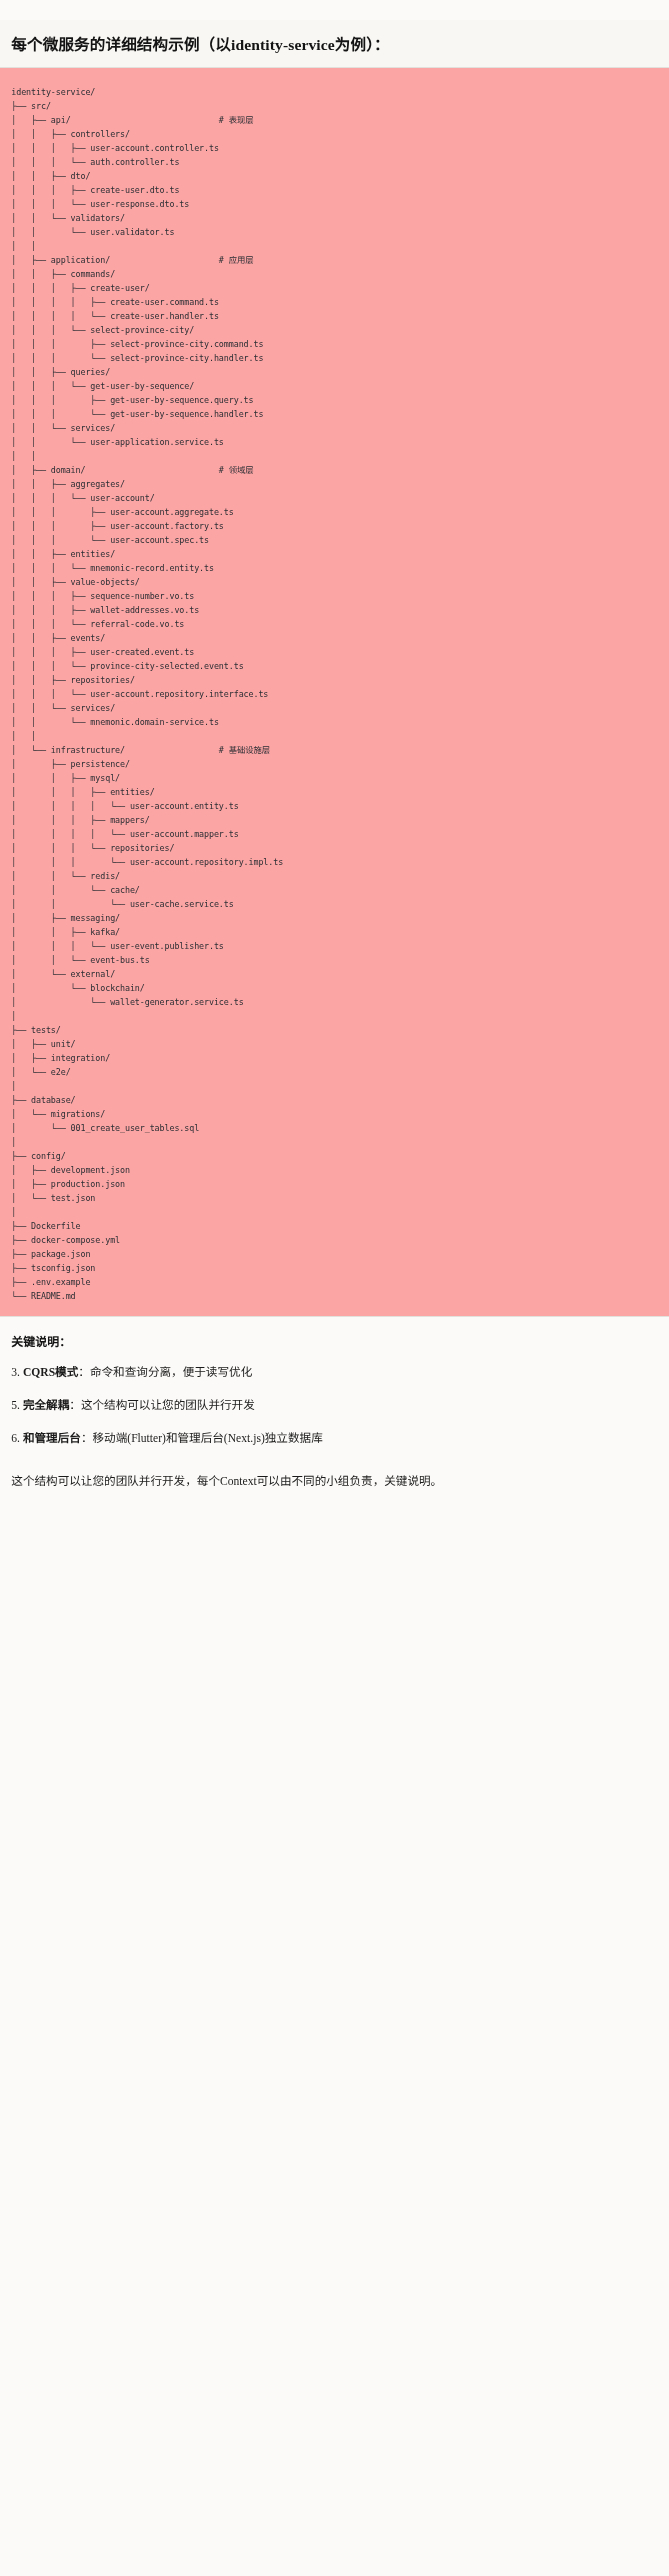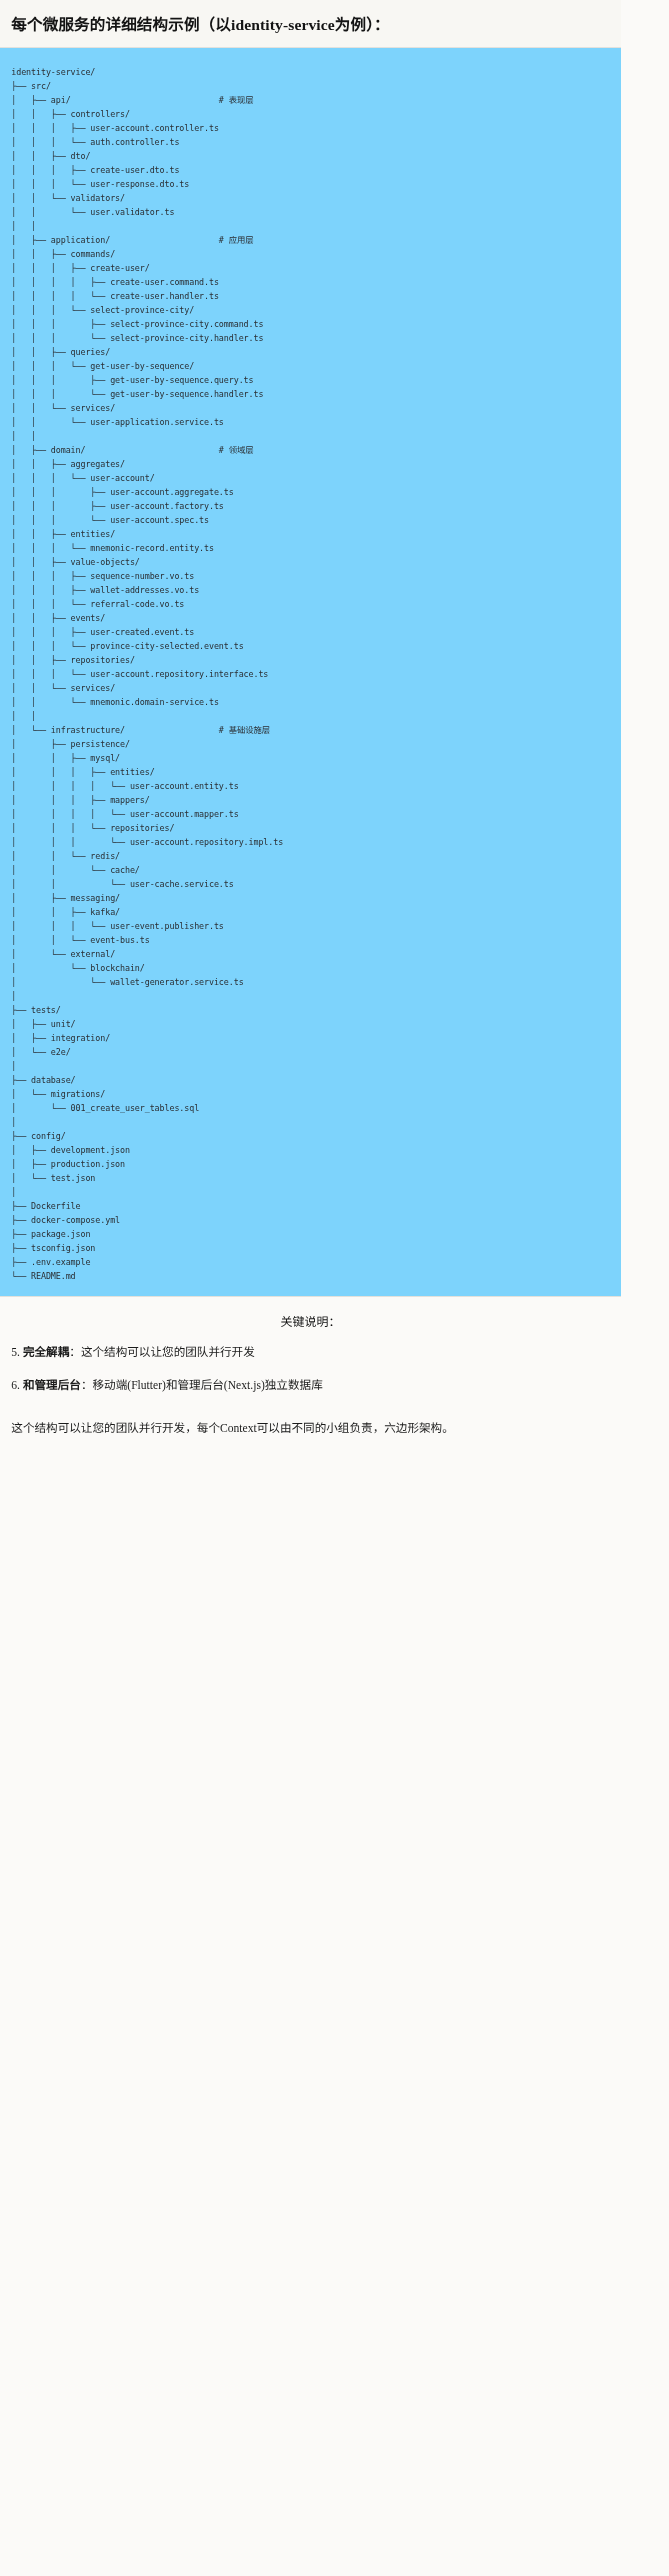--- a/index.html
+++ b/index.html
@@ -8,23 +8,24 @@
     padding: 0;
     background: #fbfaf8;
   }
   body {
     width: 669px;
     font-family: "Liberation Serif", "DejaVu Serif", serif;
     color: #1b1b1b;
     -webkit-font-smoothing: antialiased;
   }
   .page {
-    width: 621px;
+    width: 669px;
     box-sizing: border-box;
     background: #fbfaf8;
+    margin-top: 20px;
   }
 
   
   .doc-header {
     box-sizing: border-box;
     padding: 13.8px 11.3px 12.5px 11.3px;
     background: #f8f7f3;
     border-bottom: 0.6px solid #e3e1dc;
   }
   .doc-title {
@@ -34,21 +35,21 @@
     font-size: 15.6px;
     line-height: 1.35;
     letter-spacing: 0.1px;
     color: #141414;
   }
 
   
   .tree-block {
     box-sizing: border-box;
     padding: 16.3px 11.3px 13.8px 11.3px;
-    background: #7dd3fc;
+    background: #fca5a5;
   }
   .tree-pre {
     margin: 0;
     font-family: "DejaVu Sans Mono", "Liberation Mono", monospace;
     font-size: 8.4px;
     line-height: 14px;
     color: #2a2e33;
     white-space: pre;
     letter-spacing: -0.1px;
   }
@@ -61,24 +62,23 @@
   
   .keypoints {
     box-sizing: border-box;
     padding: 15px 11.3px 5px 11.3px;
     border-top: 0.6px solid #e3e1dc;
     background: #fbfaf8;
   }
   .kp-heading {
     margin: 0 0 13.8px 0;
     font-family: "Liberation Serif", "DejaVu Serif", serif;
-    font-weight: normal;
+    font-weight: bold;
     font-size: 12px;
     color: #141414;
-    text-align: center;
   }
   .kp-list {
     margin: 0;
     padding: 0;
     list-style: none;
   }
   .kp-item {
     font-family: "Liberation Serif", "DejaVu Serif", serif;
     font-size: 11.6px;
     line-height: 1.5;
@@ -120,21 +120,22 @@
     <h1 class="doc-title">每个微服务的详细结构示例（以identity-service为例）：</h1>
   </header>
 
   <section class="tree-block">
     <pre class="tree-pre"><code id="tree-code"><span class="tree-line">identity-service/</span><span class="tree-line">├── src/</span><span class="tree-line">│   ├── api/                              # 表现层</span><span class="tree-line">│   │   ├── controllers/</span><span class="tree-line">│   │   │   ├── user-account.controller.ts</span><span class="tree-line">│   │   │   └── auth.controller.ts</span><span class="tree-line">│   │   ├── dto/</span><span class="tree-line">│   │   │   ├── create-user.dto.ts</span><span class="tree-line">│   │   │   └── user-response.dto.ts</span><span class="tree-line">│   │   └── validators/</span><span class="tree-line">│   │       └── user.validator.ts</span><span class="tree-line">│   │</span><span class="tree-line">│   ├── application/                      # 应用层</span><span class="tree-line">│   │   ├── commands/</span><span class="tree-line">│   │   │   ├── create-user/</span><span class="tree-line">│   │   │   │   ├── create-user.command.ts</span><span class="tree-line">│   │   │   │   └── create-user.handler.ts</span><span class="tree-line">│   │   │   └── select-province-city/</span><span class="tree-line">│   │   │       ├── select-province-city.command.ts</span><span class="tree-line">│   │   │       └── select-province-city.handler.ts</span><span class="tree-line">│   │   ├── queries/</span><span class="tree-line">│   │   │   └── get-user-by-sequence/</span><span class="tree-line">│   │   │       ├── get-user-by-sequence.query.ts</span><span class="tree-line">│   │   │       └── get-user-by-sequence.handler.ts</span><span class="tree-line">│   │   └── services/</span><span class="tree-line">│   │       └── user-application.service.ts</span><span class="tree-line">│   │</span><span class="tree-line">│   ├── domain/                           # 领域层</span><span class="tree-line">│   │   ├── aggregates/</span><span class="tree-line">│   │   │   └── user-account/</span><span class="tree-line">│   │   │       ├── user-account.aggregate.ts</span><span class="tree-line">│   │   │       ├── user-account.factory.ts</span><span class="tree-line">│   │   │       └── user-account.spec.ts</span><span class="tree-line">│   │   ├── entities/</span><span class="tree-line">│   │   │   └── mnemonic-record.entity.ts</span><span class="tree-line">│   │   ├── value-objects/</span><span class="tree-line">│   │   │   ├── sequence-number.vo.ts</span><span class="tree-line">│   │   │   ├── wallet-addresses.vo.ts</span><span class="tree-line">│   │   │   └── referral-code.vo.ts</span><span class="tree-line">│   │   ├── events/</span><span class="tree-line">│   │   │   ├── user-created.event.ts</span><span class="tree-line">│   │   │   └── province-city-selected.event.ts</span><span class="tree-line">│   │   ├── repositories/</span><span class="tree-line">│   │   │   └── user-account.repository.interface.ts</span><span class="tree-line">│   │   └── services/</span><span class="tree-line">│   │       └── mnemonic.domain-service.ts</span><span class="tree-line">│   │</span><span class="tree-line">│   └── infrastructure/                   # 基础设施层</span><span class="tree-line">│       ├── persistence/</span><span class="tree-line">│       │   ├── mysql/</span><span class="tree-line">│       │   │   ├── entities/</span><span class="tree-line">│       │   │   │   └── user-account.entity.ts</span><span class="tree-line">│       │   │   ├── mappers/</span><span class="tree-line">│       │   │   │   └── user-account.mapper.ts</span><span class="tree-line">│       │   │   └── repositories/</span><span class="tree-line">│       │   │       └── user-account.repository.impl.ts</span><span class="tree-line">│       │   └── redis/</span><span class="tree-line">│       │       └── cache/</span><span class="tree-line">│       │           └── user-cache.service.ts</span><span class="tree-line">│       ├── messaging/</span><span class="tree-line">│       │   ├── kafka/</span><span class="tree-line">│       │   │   └── user-event.publisher.ts</span><span class="tree-line">│       │   └── event-bus.ts</span><span class="tree-line">│       └── external/</span><span class="tree-line">│           └── blockchain/</span><span class="tree-line">│               └── wallet-generator.service.ts</span><span class="tree-line">│</span><span class="tree-line">├── tests/</span><span class="tree-line">│   ├── unit/</span><span class="tree-line">│   ├── integration/</span><span class="tree-line">│   └── e2e/</span><span class="tree-line">│</span><span class="tree-line">├── database/</span><span class="tree-line">│   └── migrations/</span><span class="tree-line">│       └── 001_create_user_tables.sql</span><span class="tree-line">│</span><span class="tree-line">├── config/</span><span class="tree-line">│   ├── development.json</span><span class="tree-line">│   ├── production.json</span><span class="tree-line">│   └── test.json</span><span class="tree-line">│</span><span class="tree-line">├── Dockerfile</span><span class="tree-line">├── docker-compose.yml</span><span class="tree-line">├── package.json</span><span class="tree-line">├── tsconfig.json</span><span class="tree-line">├── .env.example</span><span class="tree-line">└── README.md</span></code></pre>
   </section>
 
   <section class="keypoints">
     <h2 class="kp-heading">关键说明：</h2>
     <ol class="kp-list" id="kp-list">
+        <li class="kp-item"><span class="kp-num">3. </span><span class="kp-term">CQRS模式</span><span class="kp-sep">：</span><span class="kp-desc">命令和查询分离，便于读写优化</span></li>
         <li class="kp-item"><span class="kp-num">5. </span><span class="kp-term">完全解耦</span><span class="kp-sep">：</span><span class="kp-desc">这个结构可以让您的团队并行开发</span></li>
         <li class="kp-item"><span class="kp-num">6. </span><span class="kp-term">和管理后台</span><span class="kp-sep">：</span><span class="kp-desc">移动端(Flutter)和管理后台(Next.js)独立数据库</span></li>
       </ol>
   </section>
 
-  <div class="footer-note">这个结构可以让您的团队并行开发，每个Context可以由不同的小组负责，六边形架构。</div>
+  <div class="footer-note">这个结构可以让您的团队并行开发，每个Context可以由不同的小组负责，关键说明。</div>
 
 </div>
 
 
 </body></html>

